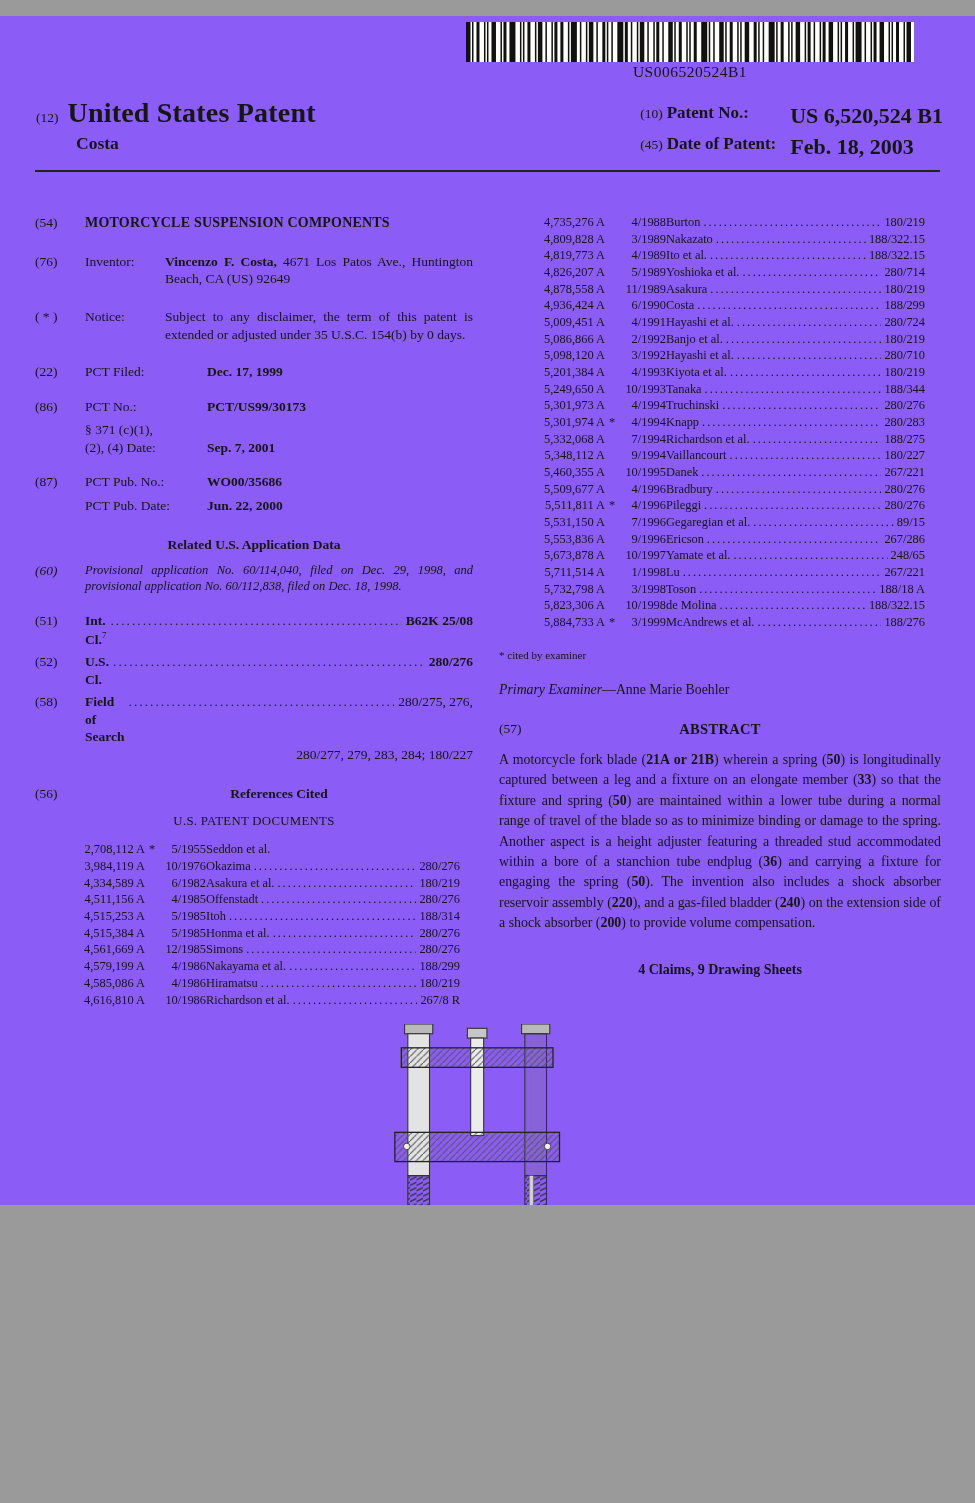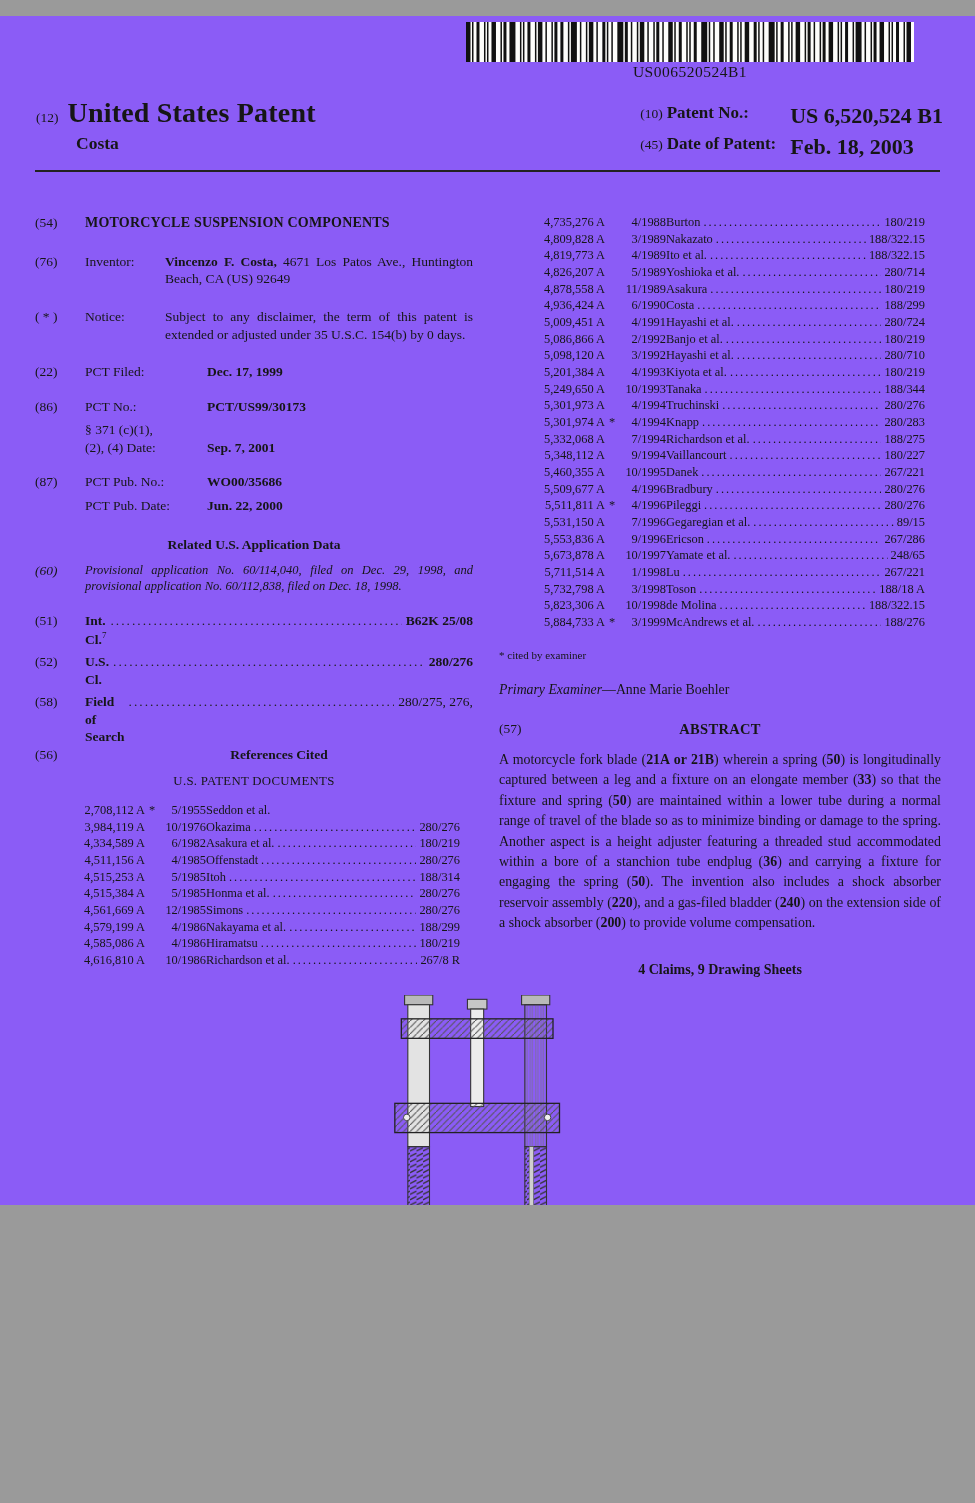--- a/index.html
+++ b/index.html
@@ -251,20 +251,21 @@
         <span class="dots">................................................................................................................................................................</span>
         <span class="cls-val b">280/276</span>
       </div>
 
       <div class="cls-row" style="margin-bottom:0">
         <span class="inid">(58)</span>
         <span class="b">Field of Search</span>
         <span class="dots">................................................................................................................................................................</span>
         <span class="cls-val">280/275, 276,</span>
       </div>
+      <div class="fos-line2">280/277, 279, 283, 284; 180/227</div>
 
       <div class="row-t" style="margin-bottom:4px">
         <span class="inid">(56)</span>
         <span class="sect-head" style="margin:0">References Cited</span>
       </div>
       <div class="usdocs">U.S. PATENT DOCUMENTS</div>
 
       <div class="refs">
           <div class="ref-row">
             <span class="ref-no">2,708,112 A</span>

